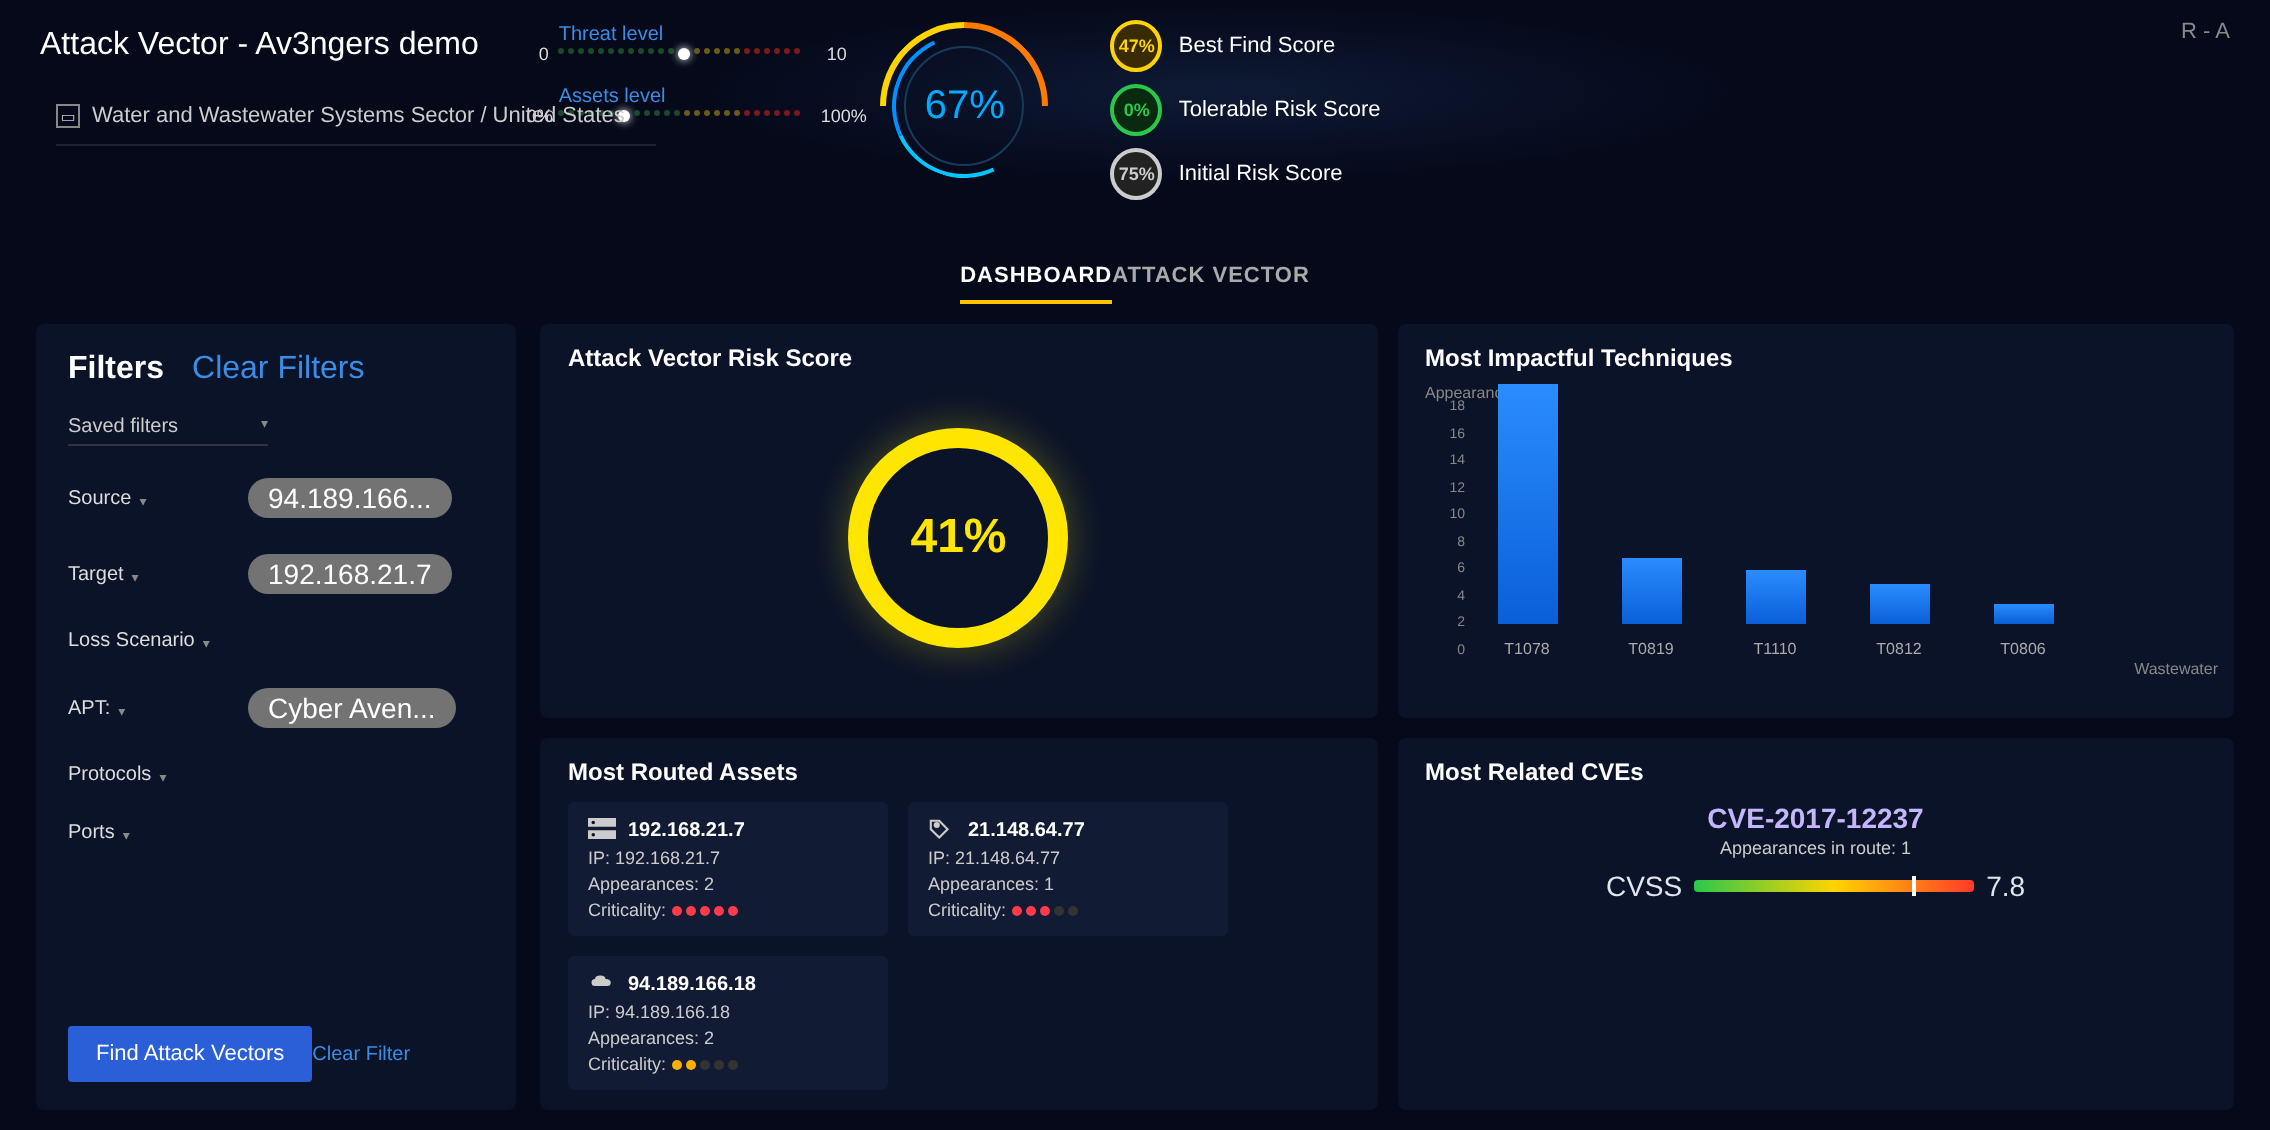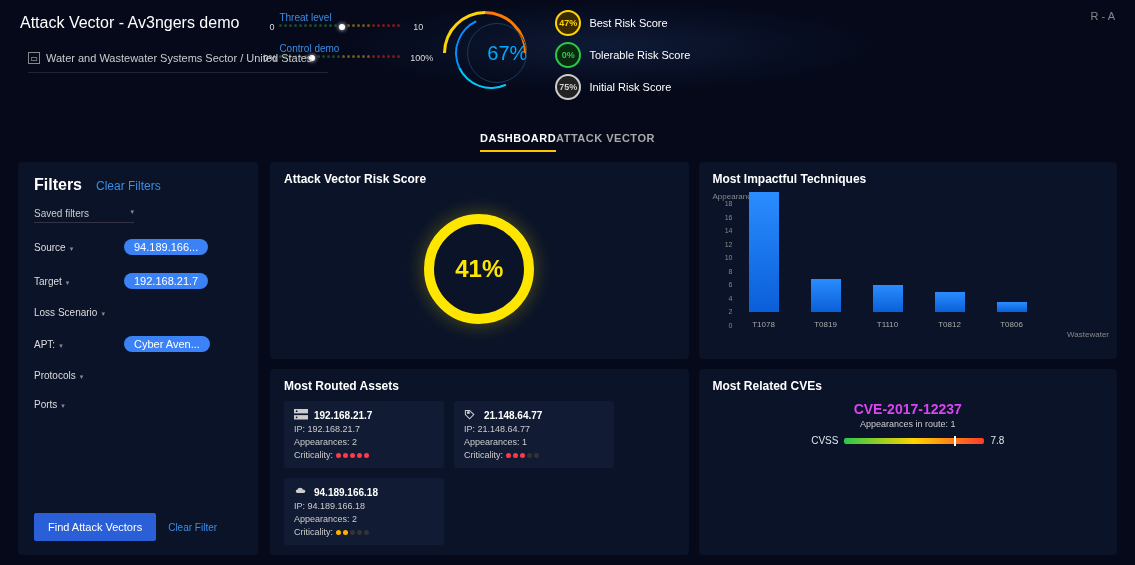--- a/index.html
+++ b/index.html
@@ -9,45 +9,45 @@
 .title{font-size:16px;font-weight:400;color:#fff;padding-top:6px}
 .crumb-wrap{position:absolute;top:52px;left:28px;font-size:11px;color:#ccc;display:flex;align-items:center;gap:6px}
 .crumb-icon{width:12px;height:12px;border:1px solid #888;display:inline-flex;align-items:center;justify-content:center;font-size:8px}
 .crumb-line{position:absolute;top:72px;left:28px;width:300px;border-bottom:1px solid #223}
 .meters{display:flex;flex-direction:column;gap:14px;margin-left:20px;padding-top:4px}
 .meter-label{color:#3a8de6;font-size:10px;margin-bottom:2px}
 .meter-bar{width:130px;height:4px;display:flex;align-items:center;position:relative}
 .meter-track{display:flex;gap:2px}
 .meter-track span{width:3px;height:3px;border-radius:50%}
 .meter-end{position:absolute;font-size:9px;color:#ddd}
-.gauge{position:relative;width:90px;height:90px;display:flex;align-items:center;justify-content:flex-end;margin:0 8px}
+.gauge{position:relative;width:90px;height:90px;display:flex;align-items:center;justify-content:center;margin:0 8px}
 .gauge-ring1{position:absolute;width:84px;height:84px;border-radius:50%;border:3px solid transparent;border-top-color:#ffd400;border-right-color:#ff7a00;transform:rotate(-45deg)}
 .gauge-ring2{position:absolute;width:72px;height:72px;border-radius:50%;border:2px solid transparent;border-bottom-color:#00c8ff;border-left-color:#0090ff;transform:rotate(20deg)}
 .gauge-ring3{position:absolute;width:60px;height:60px;border-radius:50%;border:1px solid #1a3a5a}
 .gauge-val{font-size:20px;color:#0af;font-weight:400}
 .scores{display:flex;flex-direction:column;gap:6px;padding-top:2px}
 .score-row{display:flex;align-items:center;gap:8px}
 .score-bubble{width:26px;height:26px;border-radius:50%;display:flex;align-items:center;justify-content:center;font-size:9px;font-weight:bold}
 .score-label{font-size:11px;color:#fff}
 .ra{position:absolute;right:20px;top:10px;color:#888;font-size:11px}
 .header-bg{position:absolute;top:0;left:340px;width:540px;height:92px;background:radial-gradient(ellipse at center,#0e1a35 0%,transparent 70%);z-index:-1;border-radius:8px}
 .tabs{display:flex;justify-content:center;margin-top:18px;padding-top:14px}
 .tab{font-size:11px;color:#aaa;padding-bottom:6px;cursor:pointer;font-weight:600;letter-spacing:.5px}
 .tab.active{color:#fff;border-bottom:2px solid #ffc400}
 .main{display:flex;gap:12px;padding:10px 18px;flex:1;overflow:hidden}
 .filters{width:240px;background:#0a1328;border-radius:4px;padding:14px 16px;display:flex;flex-direction:column}
 .filters-head{display:flex;align-items:baseline;gap:14px;margin-bottom:14px}
 .filters-title{font-size:16px;font-weight:600;color:#fff}
-.clear{color:#3a8de6;font-size:12px;cursor:pointer}
+.clear{color:#3a8de6;font-size:16px;cursor:pointer}
 .saved{font-size:10px;color:#ccc;border-bottom:1px solid #334;width:100px;padding-bottom:3px;margin-bottom:16px;display:flex;justify-content:space-between}
 .frow{display:flex;align-items:center;margin-bottom:18px;font-size:10px}
 .flabel{width:90px;color:#ddd;display:flex;align-items:flex-end;gap:4px}
 .chevron{font-size:7px;color:#888}
-.pill{background:#3b82f6;color:#fff;padding:2px 10px;border-radius:10px;font-size:11px;min-width:70px;text-align:center}
-.fbtns{margin-top:auto;display:flex;align-items:center;gap:12px;padding-top:10px}
+.pill{background:#737373;color:#fff;padding:2px 10px;border-radius:10px;font-size:14px;min-width:70px;text-align:center}
+.fbtns{margin-top:auto;display:flex;align-items:center;padding-top:10px}
 .find-btn{background:#2a5fd8;color:#fff;border:none;padding:8px 14px;border-radius:2px;font-size:11px;cursor:pointer}
 .save-link{color:#3a8de6;font-size:10px;cursor:pointer}
 .dash{flex:1;display:grid;grid-template-columns:1fr 1fr;grid-template-rows:auto auto;gap:10px}
 .card{background:#0a1328;border-radius:4px;padding:10px 14px}
 .card-title{text-align:left;font-size:12px;font-weight:600;color:#fff;margin-bottom:8px}
 .risk-donut{display:flex;justify-content:center;align-items:center;height:150px;position:relative}
 .donut{width:110px;height:110px;border-radius:50%;border:10px solid #ffe600;display:flex;align-items:center;justify-content:center;box-shadow:0 0 20px rgba(255,230,0,.3)}
 .donut-val{font-size:24px;font-weight:600;color:#ffe600}
 .chart{height:155px;position:relative;padding-left:24px;padding-bottom:20px}
 .chart-ylabel{position:absolute;left:0;top:-2px;font-size:8px;color:#888}
@@ -59,23 +59,23 @@
 .bar-lbl{font-size:8px;color:#aaa;margin-top:8px}
 .yticks{position:absolute;left:6px;top:6px;bottom:20px;display:flex;flex-direction:column;justify-content:space-between;font-size:7px;color:#888;align-items:flex-end;width:14px}
 .assets{display:flex;flex-wrap:wrap;gap:10px}
 .asset-card{background:#111b33;border-radius:3px;padding:8px 10px;width:160px;font-size:9px;display:flex;flex-direction:column;gap:3px}
 .asset-head{display:flex;align-items:center;gap:6px;font-weight:600;font-size:10px;color:#fff}
 .asset-icon{width:14px;height:12px;display:inline-block}
 .asset-row{color:#ccc}
 .crit-dots{display:inline-flex;gap:2px;vertical-align:middle}
 .crit-dots span{width:5px;height:5px;border-radius:50%}
 .cve{text-align:center}
-.cve-id{font-size:14px;font-weight:600;color:#d946ef;margin-bottom:2px}
+.cve-id{font-size:14px;font-weight:600;color:#c4b5fd;margin-bottom:2px}
 .cve-sub{font-size:9px;color:#ccc;margin-bottom:6px}
-.cvss-row{display:flex;align-items:center;gap:6px;justify-content:center;font-size:10px}
+.cvss-row{display:flex;align-items:center;gap:6px;justify-content:center;font-size:14px}
 .cvss-bar{width:140px;height:6px;background:linear-gradient(90deg,#2ac84a 0%,#ffd400 50%,#ff3a2a 100%);position:relative;border-radius:2px}
 .cvss-mark{position:absolute;top:-2px;width:2px;height:10px;background:#fff}
 </style>
 </head>
 <body>
 
 <div class="app">
   <div class="header">
     <div class="header-bg"></div>
     <div class="title">Attack Vector  -  Av3ngers demo</div>
@@ -108,21 +108,21 @@
               <span style="background: rgb(122, 26, 26);"></span>
               <span style="background: rgb(122, 26, 26);"></span>
               <span style="background: rgb(122, 26, 26);"></span>
               <span style="background: rgb(122, 26, 26);"></span>
               <span style="background: rgb(122, 26, 26);"></span>
             </div>
           <span class="meter-end" style="right:-14px">10</span>
         </div>
       </div>
       <div>
-        <div class="meter-label">Control demo</div>
+        <div class="meter-label">Assets level</div>
         <div class="meter-bar">
           <span class="meter-end" style="left:-16px">0%</span>
           <div class="meter-track" id="control-track">
               <span style="background: rgb(26, 74, 42);"></span>
               <span style="background: rgb(26, 74, 42);"></span>
               <span style="background: rgb(26, 74, 42);"></span>
               <span style="background: rgb(26, 74, 42);"></span>
               <span style="background: rgb(26, 74, 42);"></span>
               <span style="background: rgb(26, 74, 42);"></span>
               <span style="width: 6px; height: 6px; background: rgb(255, 255, 255); box-shadow: rgb(255, 255, 255) 0px 0px 4px;"></span>
@@ -152,21 +152,21 @@
     <div class="gauge">
       <div class="gauge-ring1"></div>
         <div class="gauge-ring2"></div>
         <div class="gauge-ring3"></div>
       <div class="gauge-val">67%</div>
     </div>
 
     <div class="scores" id="scores">
         <div class="score-row">
           <div class="score-bubble" style="border:2px solid #ffd400;color:#ffd400;background:#3a2a00">47%</div>
-          <div class="score-label">Best Risk Score</div>
+          <div class="score-label">Best Find Score</div>
         </div>
         <div class="score-row">
           <div class="score-bubble" style="border:2px solid #2ac84a;color:#2ac84a;background:#0a2a10">0%</div>
           <div class="score-label">Tolerable Risk Score</div>
         </div>
         <div class="score-row">
           <div class="score-bubble" style="border:2px solid #ccc;color:#ccc;background:#222">75%</div>
           <div class="score-label">Initial Risk Score</div>
         </div>
       </div>

